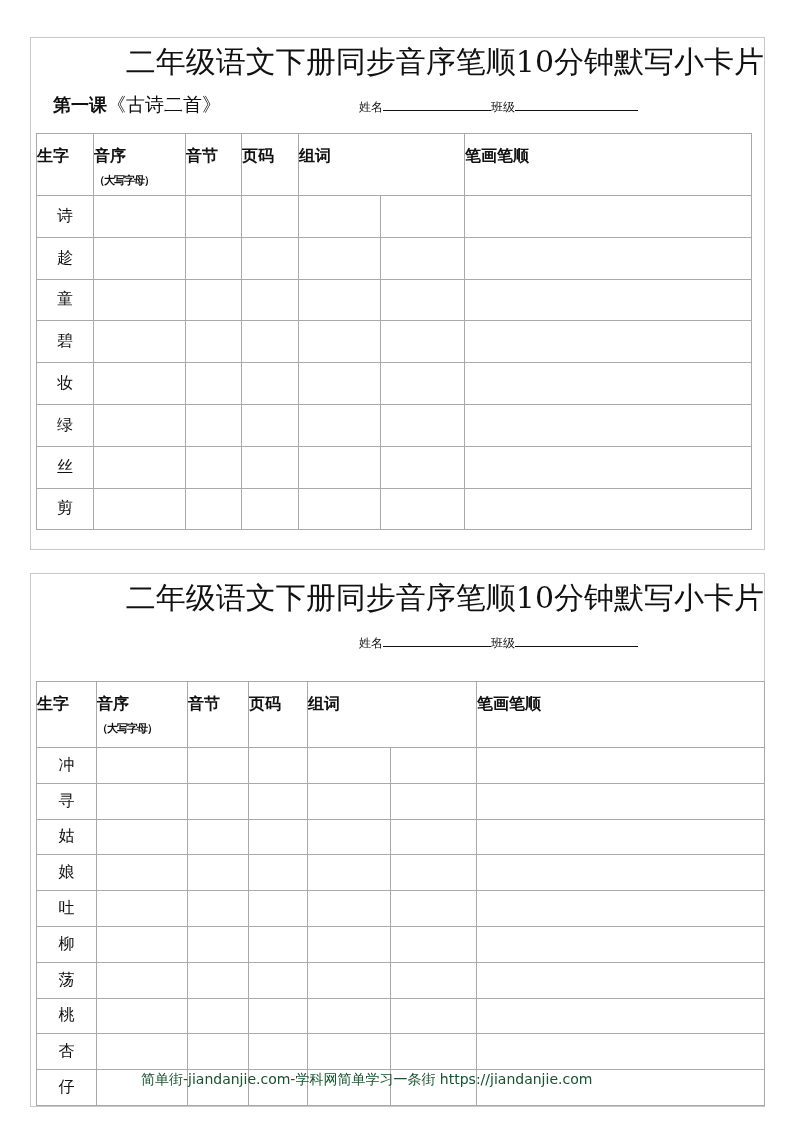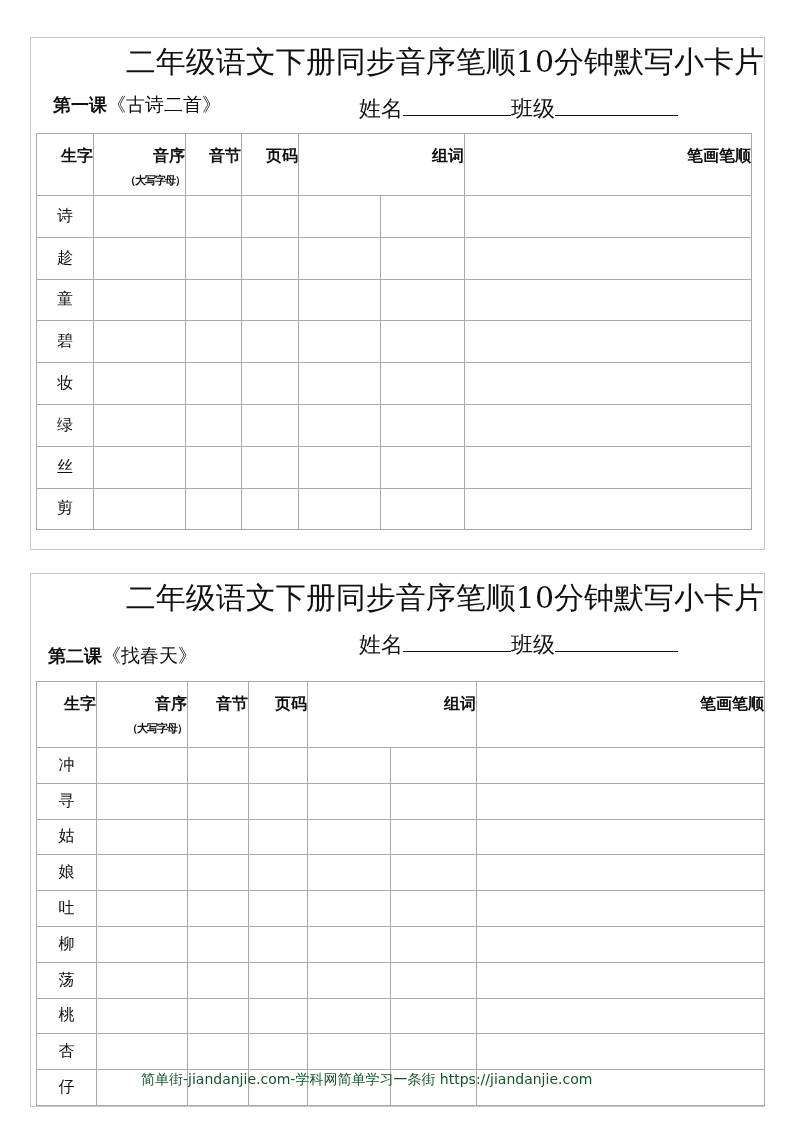--- a/index.html
+++ b/index.html
@@ -2,25 +2,25 @@
 <html><head>
 <meta charset="utf-8">
 <style>
   html, body { margin:0; padding:0; background:#ffffff; }
   body { width:793px; height:1122px; position:relative; overflow:hidden;
          font-family:"DejaVu Serif", "Liberation Serif", serif; color:#111; }
   .card { position:absolute; border:1px solid #c8c8c8; background:#fff; box-sizing:border-box; }
   .title { position:absolute; left:0; right:0; text-align:right; font-size:30px; letter-spacing:0px; white-space:nowrap; }
   .lesson { position:absolute; font-size:19px; white-space:nowrap; }
   .lesson b { font-family:"DejaVu Sans", sans-serif; font-weight:bold; font-size:18px; }
-  .fields { position:absolute; font-size:22px; white-space:nowrap; }
+  .fields { position:absolute; font-size:12px; white-space:nowrap; }
   .uline { display:inline-block; border-bottom:1px solid #111; vertical-align:baseline; height:16px; }
   table { position:absolute; border-collapse:collapse; table-layout:fixed; }
   td, th { border:1px solid #a9a9a9; padding:0; box-sizing:border-box; }
-  th { font-family:Liberation Serif, serif; font-weight:bold; font-size:16px; vertical-align:top; text-align:right; padding-top:12px; }
+  th { font-family:Liberation Serif, serif; font-weight:bold; font-size:16px; vertical-align:top; text-align:left; padding-top:12px; }
   th .sub { display:block; font-size:11px; margin-top:6px; letter-spacing:-1px; }
   td.char { text-align:center; font-size:16px; }
   .footer { position:absolute; left:141px; top:1071px; font-family:"DejaVu Sans", sans-serif; font-size:14px; color:#14532d; white-space:nowrap; }
 </style>
 </head>
 <body>
 
 <div class="card" style="left:30px; top:37px; width:735px; height:513px;">
   <div class="title" style="top:4px;">二年级语文下册同步音序笔顺10分钟默写小卡片</div>
   <div class="lesson" style="left:22px; top:54px;">
@@ -121,23 +121,20 @@
           <td></td>
           <td></td>
           <td></td>
         </tr>
       </tbody>
   </table>
 </div>
 
 <div class="card" style="left:30px; top:573px; width:735px; height:534px;">
   <div class="title" style="top:4px;">二年级语文下册同步音序笔顺10分钟默写小卡片</div>
-  <div class="lesson" style="left:17px; top:69px;">
-    <b>第二课</b><span>《找春天》</span>
-  </div>
   <div class="fields" style="left:328px; top:56px;">
     <span>姓名</span><span class="uline" style="width:108px;"></span><span>班级</span><span class="uline" style="width:123px;"></span>
   </div>
   <table style="left:5px; top:107px; width:728px;">
     <colgroup>
       <col style="width:60px">
         <col style="width:91px">
         <col style="width:61px">
         <col style="width:59px">
         <col style="width:83px">

